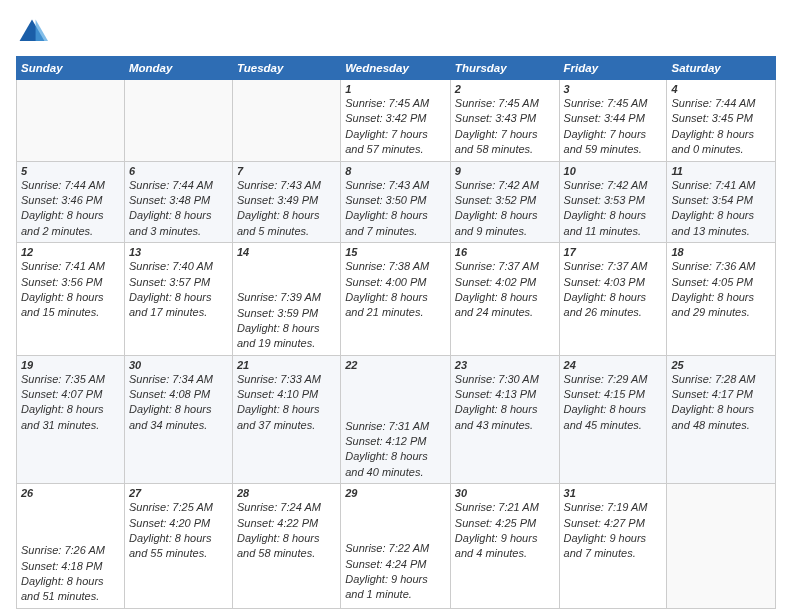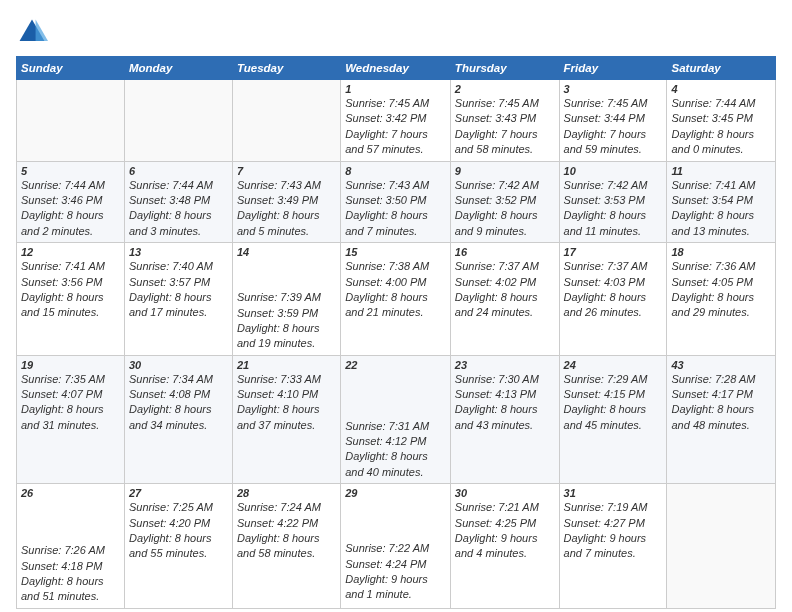--- a/index.html
+++ b/index.html
@@ -275,21 +275,21 @@
 Sunset: 4:13 PM
 Daylight: 8 hours and 43 minutes.</div>
           </td>
           <td>
             <div class="day-number">24</div>
             <div class="day-info" style="white-space: pre-line;">Sunrise: 7:29 AM
 Sunset: 4:15 PM
 Daylight: 8 hours and 45 minutes.</div>
           </td>
           <td>
-            <div class="day-number">43</div>
+            <div class="day-number">25</div>
             <div class="day-info" style="white-space: pre-line;">Sunrise: 7:28 AM
 Sunset: 4:17 PM
 Daylight: 8 hours and 48 minutes.</div>
           </td>
         </tr>
         <tr>
           <td>
             <div class="day-number">26</div>
             <div class="day-info" style="white-space: pre-line; margin-top: 44px;">Sunrise: 7:26 AM
 Sunset: 4:18 PM

